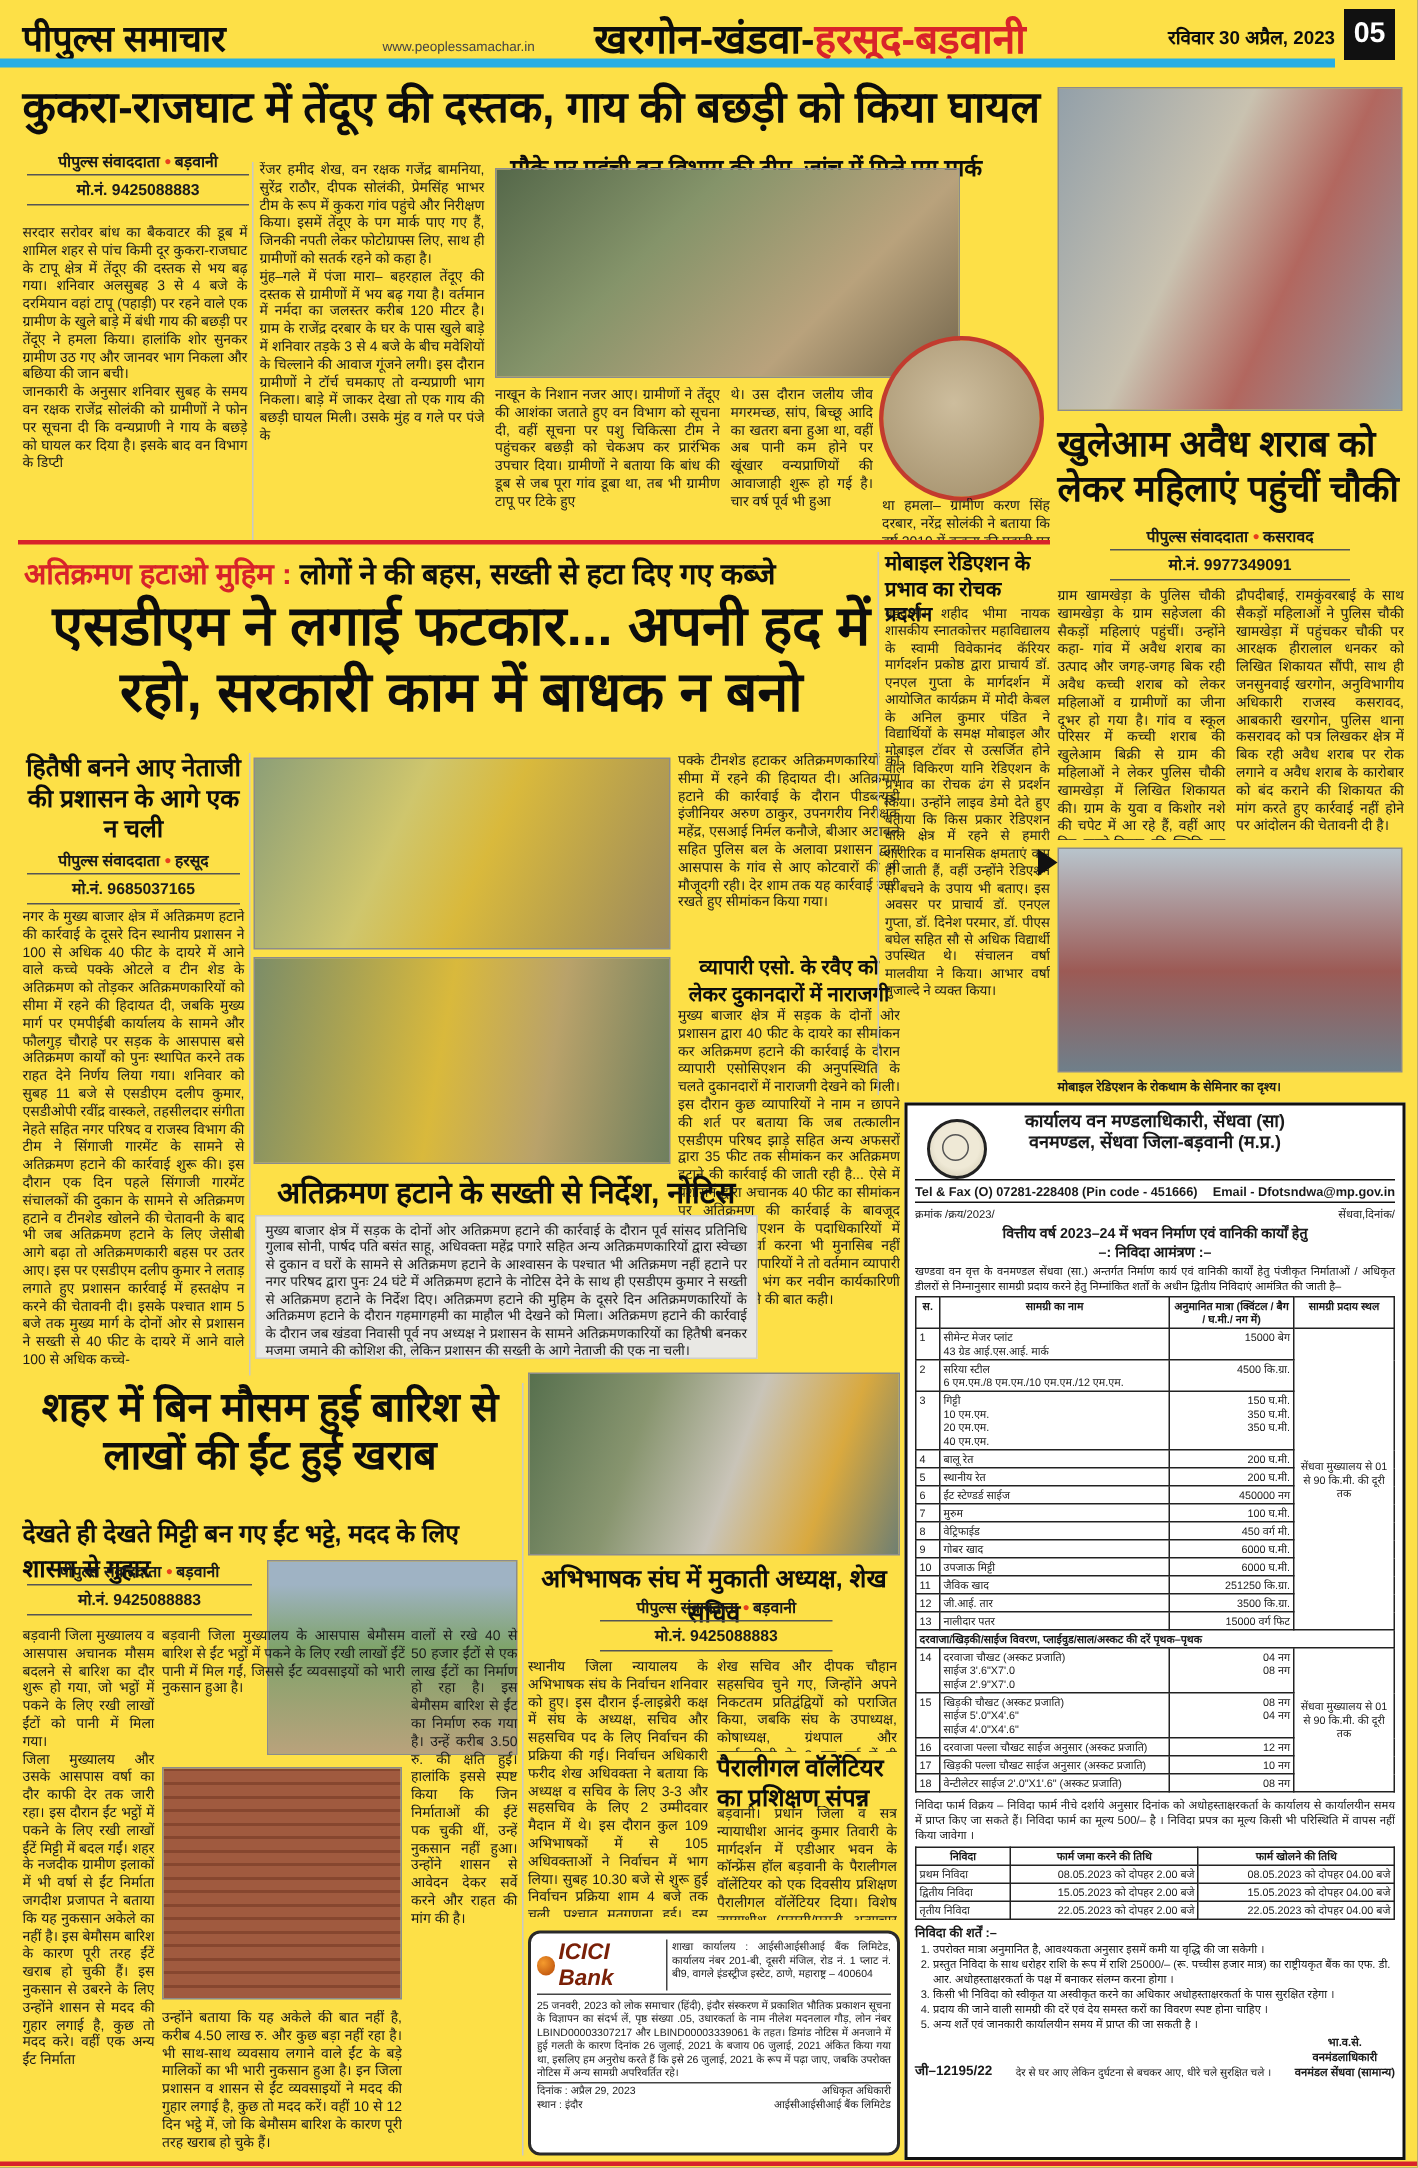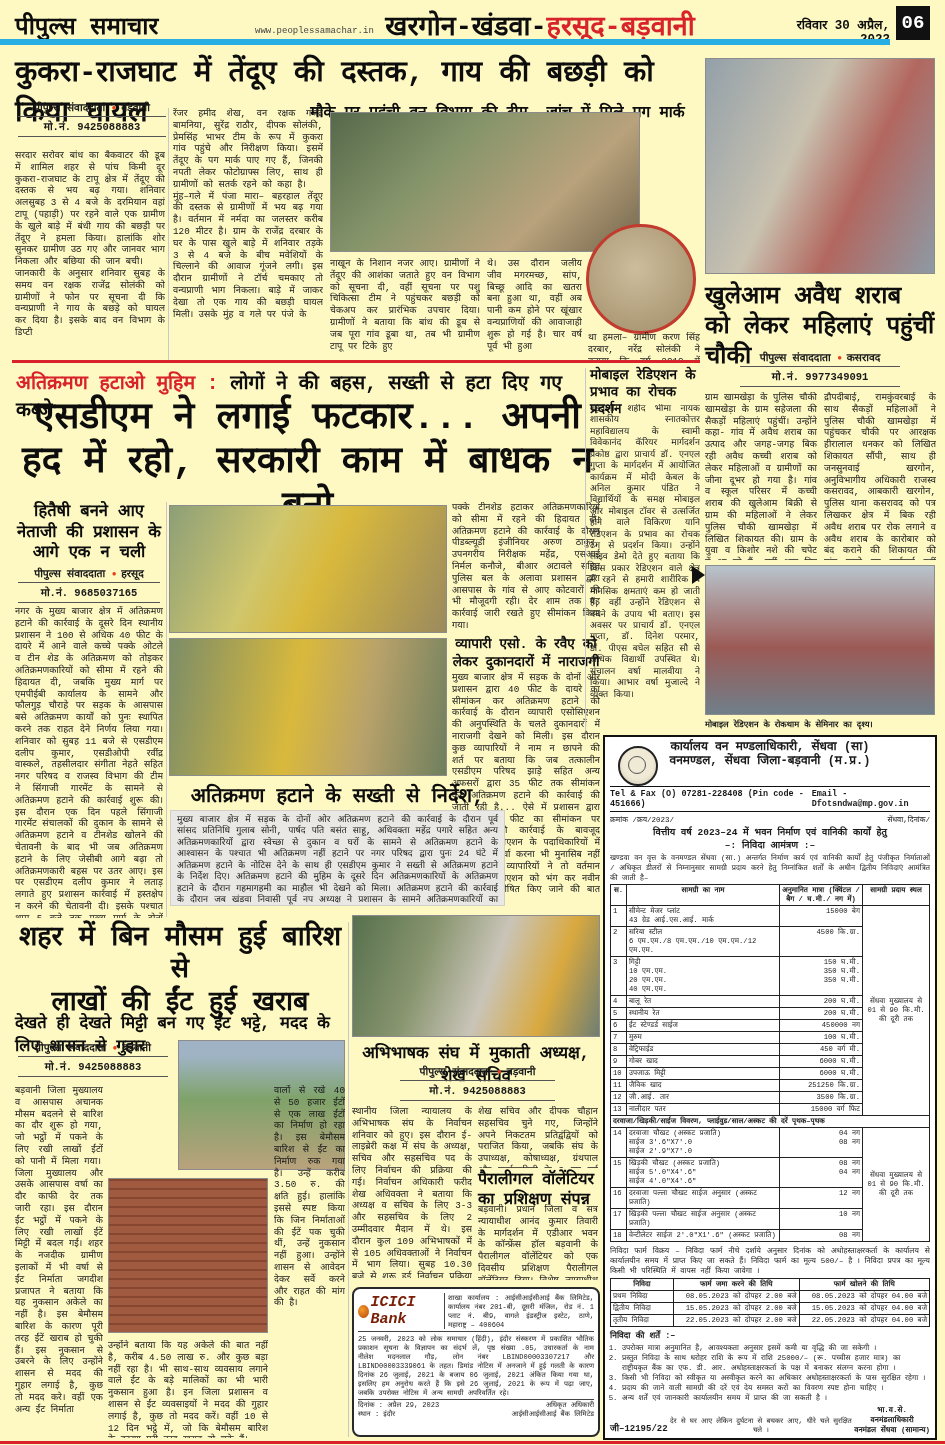--- a/index.html
+++ b/index.html
@@ -1,17 +1,17 @@
 <!DOCTYPE html>
 <html><head>
 <meta charset="utf-8">
 <style>
   html,body{margin:0;padding:0;background:#888;}
-  .page{position:relative;width:945px;height:1445px;background:#fef9c3;overflow:hidden;
-        font-family:Liberation Mono, monospace;color:#1a1a1a;}
+  .page{position:relative;width:945px;height:1445px;background:#fde047;overflow:hidden;
+        font-family:Liberation Sans, sans-serif;color:#1a1a1a;}
   .abs{position:absolute;}
   .body{font-size:9.3px;line-height:1.27;text-align:justify;overflow:hidden;}
   .pre{white-space:pre-line;}
   .photo{border:1px solid #8c8c8c;box-sizing:border-box;}
   .hl{font-weight:bold;color:#0d0d0d;}
   .center{text-align:center;}
   .byline{font-weight:bold;font-size:10.5px;text-align:center;border-bottom:1.5px solid #555;padding-bottom:2px;}
   .loc::before{content:"● ";color:#e8401c;font-size:8px;vertical-align:1px;}
   .phone{font-weight:bold;font-size:10.5px;text-align:center;border-bottom:1.5px solid #555;padding:2px 0 3px;}
   .vline{position:absolute;width:1px;background:#c8c8c8;}
@@ -45,21 +45,21 @@
 <body>
 
 <div class="page">
 
   <div class="abs hl" style="left:15px;top:8px;font-size:24px;"><span>पीपुल्स समाचार</span></div>
   <div class="abs" style="left:255px;top:26px;font-size:9px;color:#444;">www.peoplessamachar.in</div>
   <div class="abs hl" style="left:340px;top:6px;width:400px;font-size:27px;text-align:center;">
     <span>खरगोन-खंडवा-</span><span style="color:#d8232a">हरसूद-बड़वानी</span>
   </div>
   <div class="abs hl" style="left:770px;top:16px;width:120px;font-size:12.5px;text-align:right;">रविवार 30 अप्रैल, 2023</div>
-  <div class="pgnum">06</div>
+  <div class="pgnum">05</div>
   <div class="cyanbar" style="left:0;top:39px;width:890px;height:6px;"></div>
 
   <div class="abs hl" style="left:15px;top:50px;width:690px;font-size:29px;">कुकरा-राजघाट में तेंदूए की दस्तक, गाय की बछड़ी को किया घायल</div>
   <div class="abs hl center" style="left:295px;top:100px;width:405px;font-size:15.5px;">मौके पर पहुंची वन विभाग की टीम, जांच में मिले पग मार्क</div>
 
   <div class="abs" style="left:18px;top:100px;width:148px;">
     <div class="byline"><span>पीपुल्स संवाददाता</span> <span class="loc">बड़वानी</span></div>
     <div class="phone">मो.नं. 9425088883</div>
   </div>
 
@@ -121,20 +121,21 @@
   </div>
   <div class="abs hl" style="left:15px;top:1010px;width:330px;font-size:16.5px;">देखते ही देखते मिट्टी बन गए ईंट भट्टे, मदद के लिए शासन से गुहार</div>
   <div class="abs" style="left:18px;top:1040px;width:150px;">
     <div class="byline"><span>पीपुल्स संवाददाता</span> <span class="loc">बड़वानी</span></div>
     <div class="phone">मो.नं. 9425088883</div>
   </div>
   <div class="abs photo" style="left:178px;top:1040px;width:167px;height:130px;background:linear-gradient(180deg,#9fb3c4 12%,#7fa36a 45%,#b9a27c);"></div>
 
   <div class="abs body pre" style="left:15px;top:1085px;width:88px;height:352px;">बड़वानी जिला मुख्यालय व आसपास अचानक मौसम बदलने से बारिश का दौर शुरू हो गया, जो भट्ठों में पकने के लिए रखी लाखों ईंटों को पानी में मिला गया।
 जिला मुख्यालय और उसके आसपास वर्षा का दौर काफी देर तक जारी रहा। इस दौरान ईंट भट्ठों में पकने के लिए रखी लाखों ईंटें मिट्टी में बदल गईं। शहर के नजदीक ग्रामीण इलाकों में भी वर्षा से ईंट निर्माता जगदीश प्रजापत ने बताया कि यह नुकसान अकेले का नहीं है। इस बेमौसम बारिश के कारण पूरी तरह ईंटें खराब हो चुकी हैं। इस नुकसान से उबरने के लिए उन्होंने शासन से मदद की गुहार लगाई है, कुछ तो मदद करे। वहीं एक अन्य ईंट निर्माता</div>
+  <div class="abs body" style="left:108px;top:1085px;width:162px;height:88px;">बड़वानी जिला मुख्यालय के आसपास बेमौसम बारिश से ईंट भट्ठों में पकने के लिए रखी लाखों ईंटें पानी में मिल गईं, जिससे ईंट व्यवसाइयों को भारी नुकसान हुआ है।</div>
   <div class="abs photo" style="left:108px;top:1178px;width:160px;height:155px;background:repeating-linear-gradient(0deg,#a05a3f 0 7px,#86462f 7px 9px);"></div>
   <div class="abs body" style="left:274px;top:1085px;width:71px;height:352px;">वालों से रखे 40 से 50 हजार ईंटों से एक लाख ईंटों का निर्माण हो रहा है। इस बेमौसम बारिश से ईंट का निर्माण रुक गया है। उन्हें करीब 3.50 रु. की क्षति हुई। हालांकि इससे स्पष्ट किया कि जिन निर्माताओं की ईंटें पक चुकी थीं, उन्हें नुकसान नहीं हुआ। उन्होंने शासन से आवेदन देकर सर्वे करने और राहत की मांग की है।</div>
   <div class="abs body" style="left:108px;top:1340px;width:160px;height:98px;">उन्होंने बताया कि यह अकेले की बात नहीं है, करीब 4.50 लाख रु. और कुछ बड़ा नहीं रहा है। भी साथ-साथ व्यवसाय लगाने वाले ईंट के बड़े मालिकों का भी भारी नुकसान हुआ है। इन जिला प्रशासन व शासन से ईंट व्यवसाइयों ने मदद की गुहार लगाई है, कुछ तो मदद करें। वहीं 10 से 12 दिन भट्ठे में, जो कि बेमौसम बारिश के कारण पूरी तरह खराब हो चुके हैं।</div>
 
   <div class="abs photo" style="left:352px;top:915px;width:248px;height:122px;background:linear-gradient(110deg,#57704e,#88956f 30%,#c9c4b8 55%,#d9a93f 78%,#6f7f72);"></div>
   <div class="abs hl center" style="left:352px;top:1040px;width:248px;font-size:16.5px;">अभिभाषक संघ में मुकाती अध्यक्ष, शेख सचिव</div>
   <div class="abs" style="left:400px;top:1064px;width:155px;">
     <div class="byline"><span>पीपुल्स संवाददाता</span> <span class="loc">बड़वानी</span></div>
     <div class="phone">मो.नं. 9425088883</div>
   </div>

